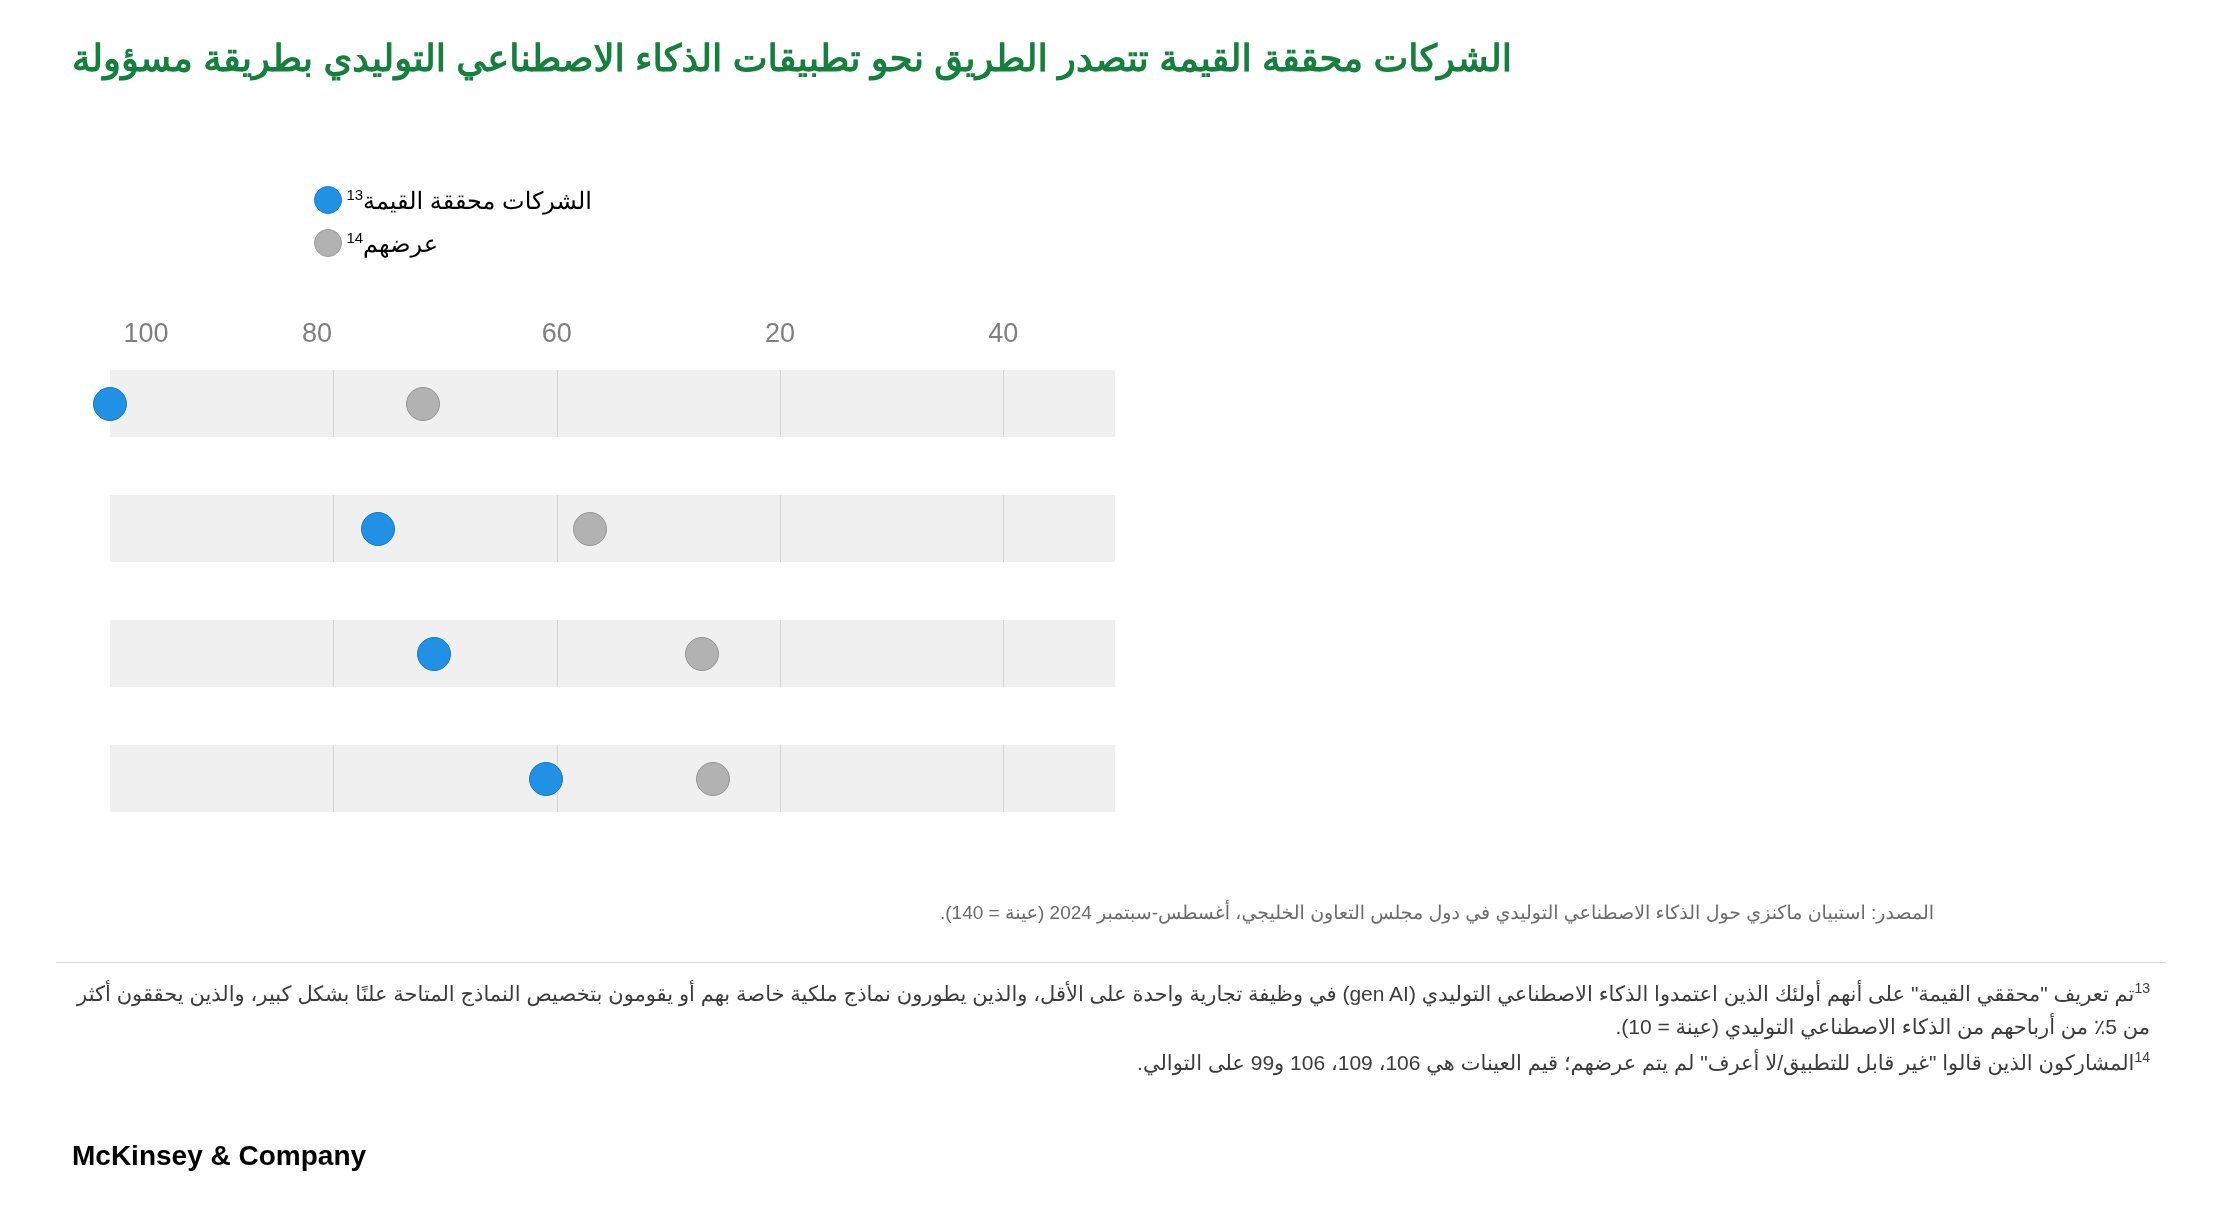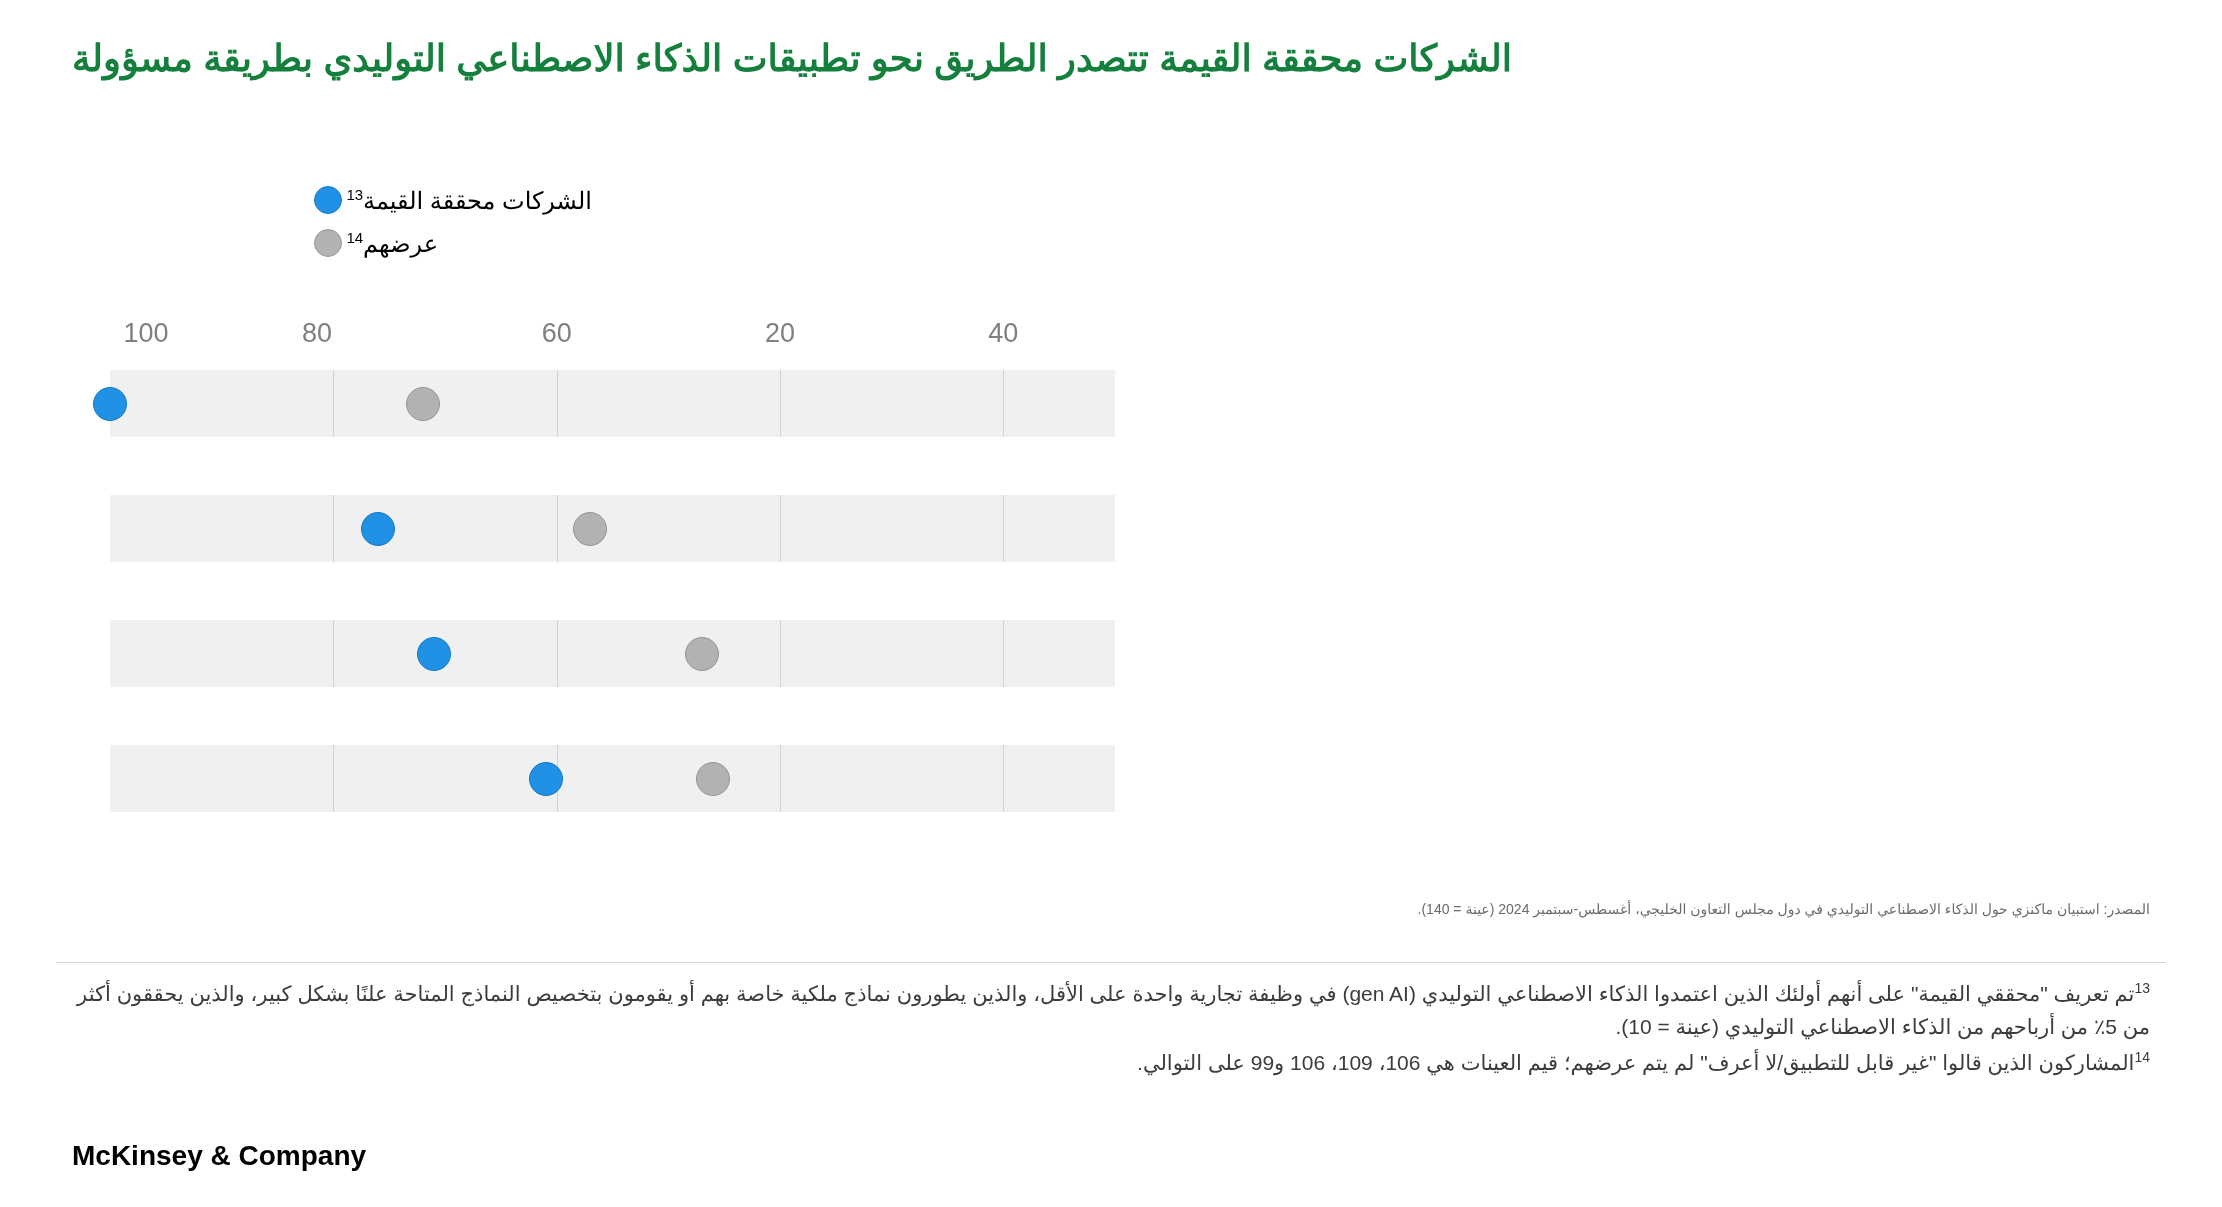--- a/index.html
+++ b/index.html
@@ -134,22 +134,22 @@
   }
   .dot.blue { background: #2191e6; border-color: #1379c4; }
   .dot.grey { background: #b2b2b2; border-color: #959595; }
 
   
   .source {
     position: absolute;
     right: 72px;
     left: 940px;
     top: 900px;
-    text-align: right;
-    font-size: 14px;
+    text-align: left;
+    font-size: 19px;
     color: #6b6b6b;
     direction: rtl;
     line-height: 1.35;
   }
   .rule {
     position: absolute;
     left: 56px;
     right: 56px;
     top: 962px;
     height: 1px;

